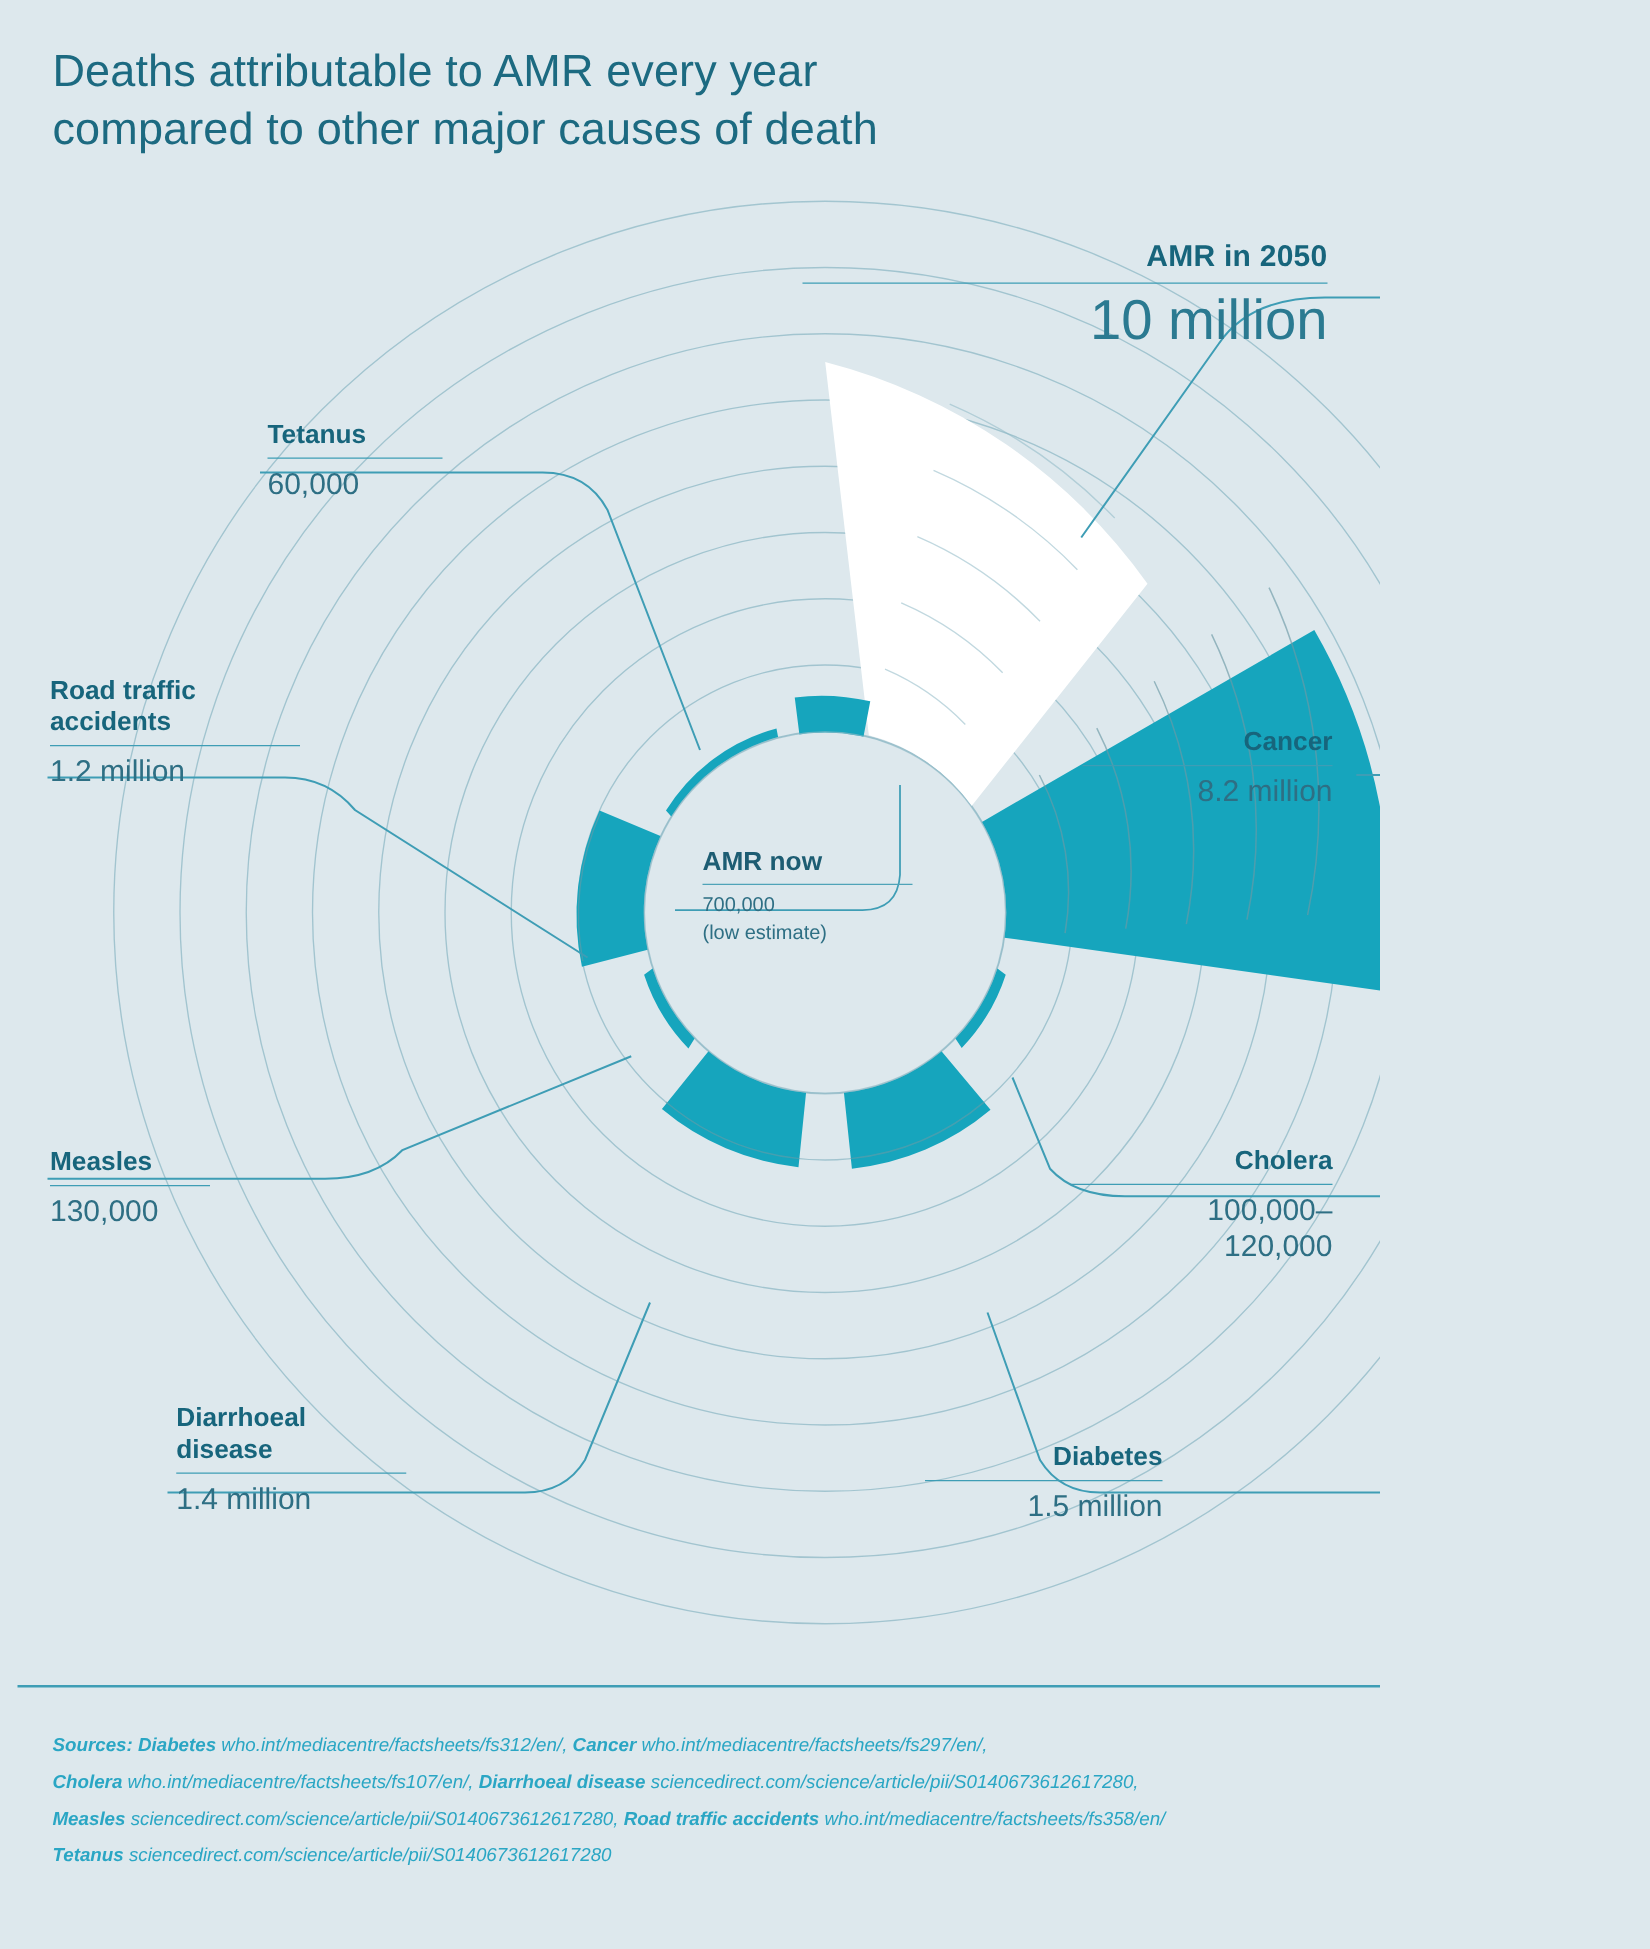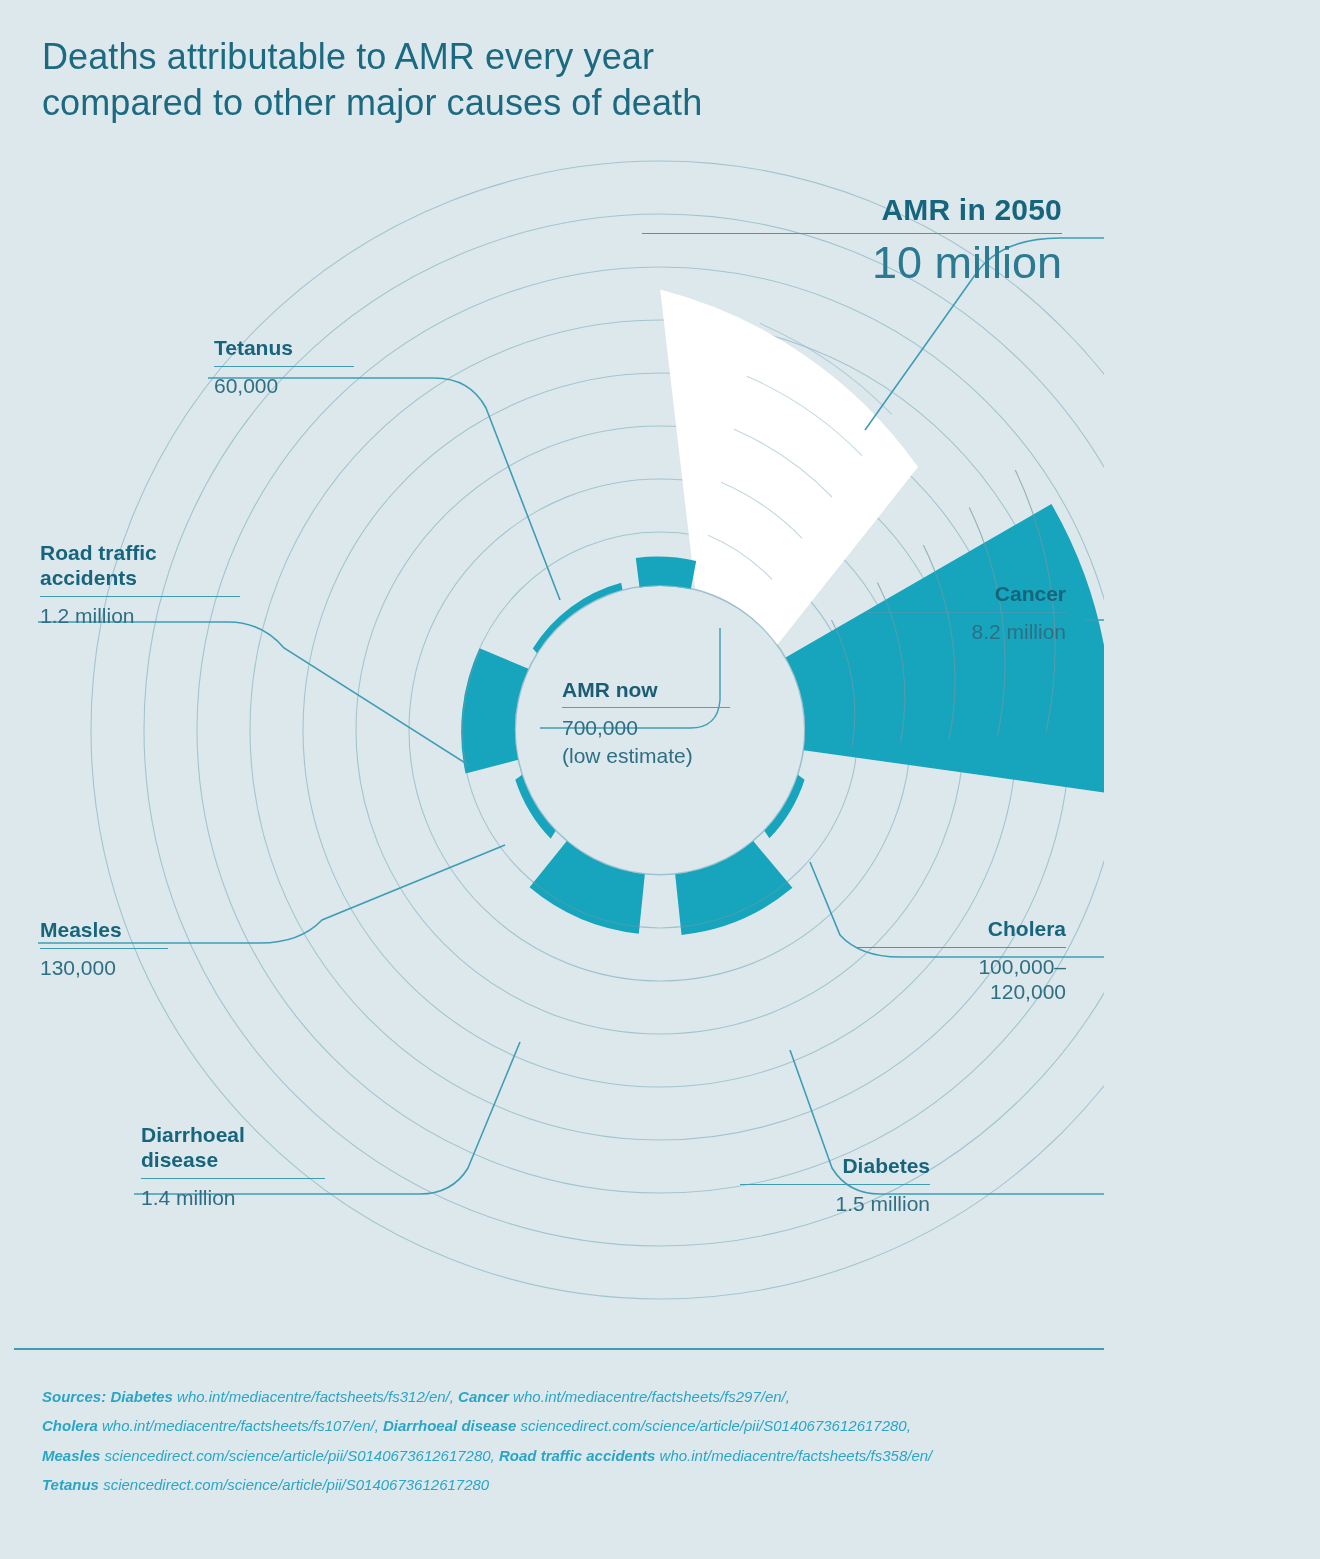--- a/index.html
+++ b/index.html
@@ -53,40 +53,40 @@
     color: #17657c;
     line-height: 1.18;
     white-space: pre-line;
   }
   .callout .crule {
     height: 0;
     border-top: 1.6px solid #3e9db5;
     margin: 5px 0 6px 0;
   }
   .callout .cval {
-    font-size: 21px;
+    font-size: 24px;
     color: #2e6f84;
     line-height: 1.22;
     font-weight: 400;
     white-space: pre-line;
   }
   .callout.right { text-align: right; }
   .callout.left  { text-align: left; }
 
   
   #amr2050 {
     position: absolute;
     right: 42px;
     top: 192px;
     text-align: right;
     width: 420px;
   }
   #amr2050 .cname {
     font-weight: bold;
-    font-size: 30px;
+    font-size: 24px;
     color: #17657c;
     letter-spacing: 0.2px;
   }
   #amr2050 .crule {
     height: 0;
     border-top: 1.6px solid #3e9db5;
     margin: 6px 0 2px 0;
   }
   #amr2050 .cval {
     font-size: 45px;
@@ -110,21 +110,21 @@
     font-size: 21px;
     color: #1d5d73;
   }
   #amrnow .crule {
     height: 0;
     border-top: 1.5px solid #4fa3b8;
     margin: 5px 0 6px 0;
     width: 168px;
   }
   #amrnow .cval {
-    font-size: 21px;
+    font-size: 16px;
     color: #2e6f84;
     line-height: 1.35;
     white-space: pre-line;
   }
 
   
   #footer-rule {
     position: absolute;
     left: 14px;
     top: 1348px;

